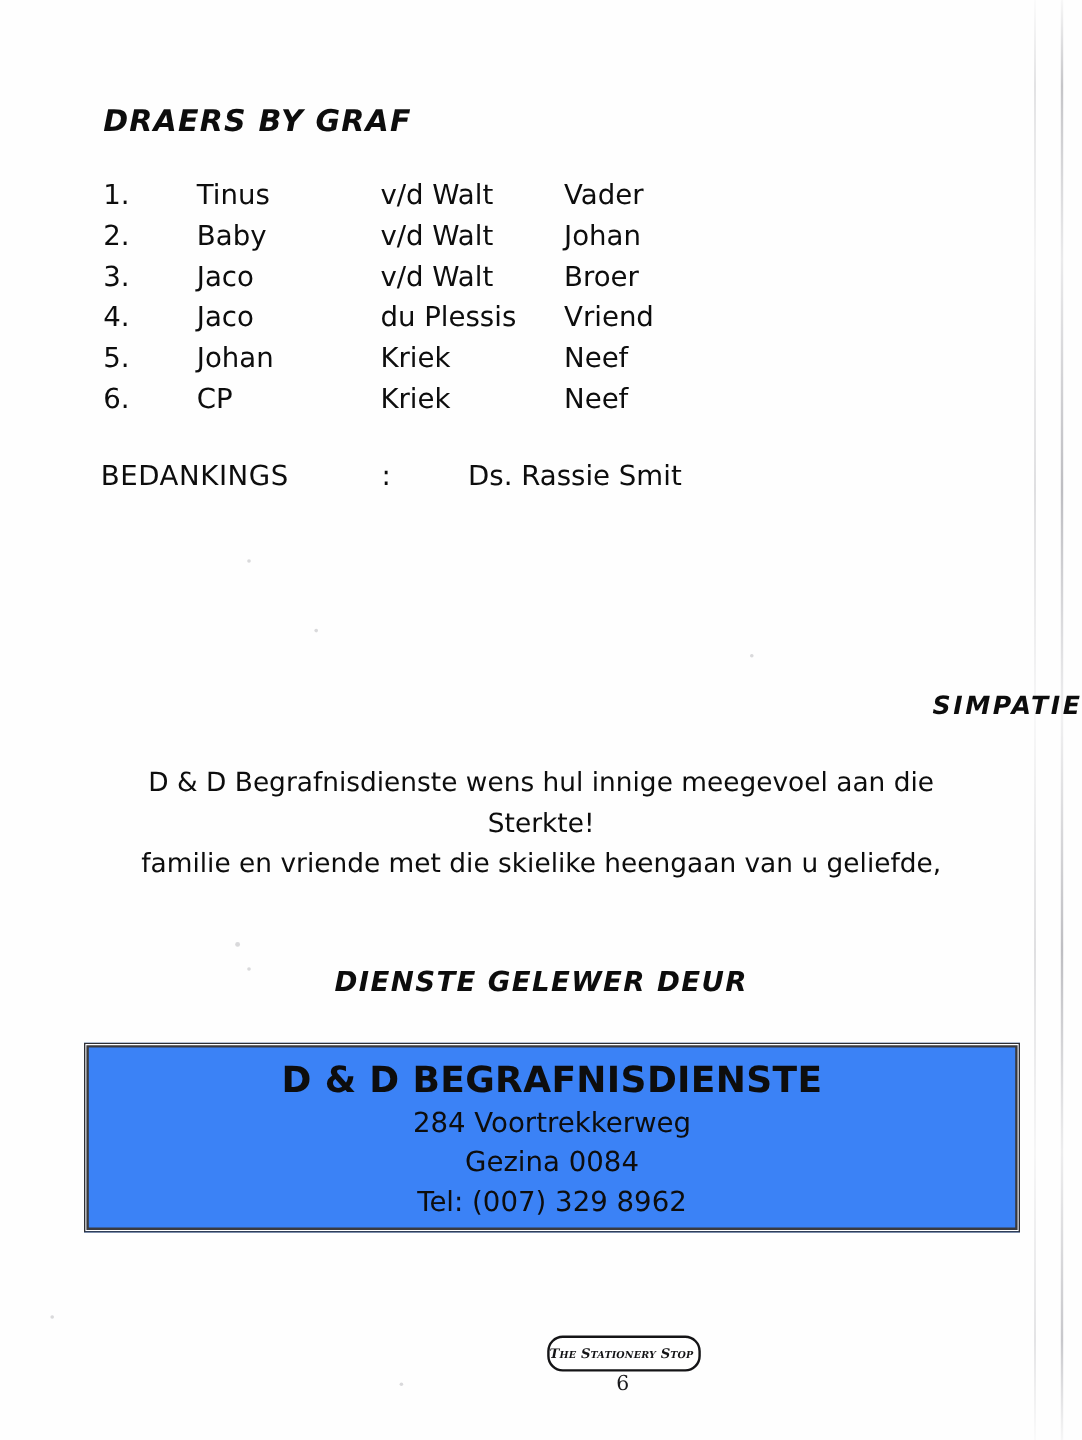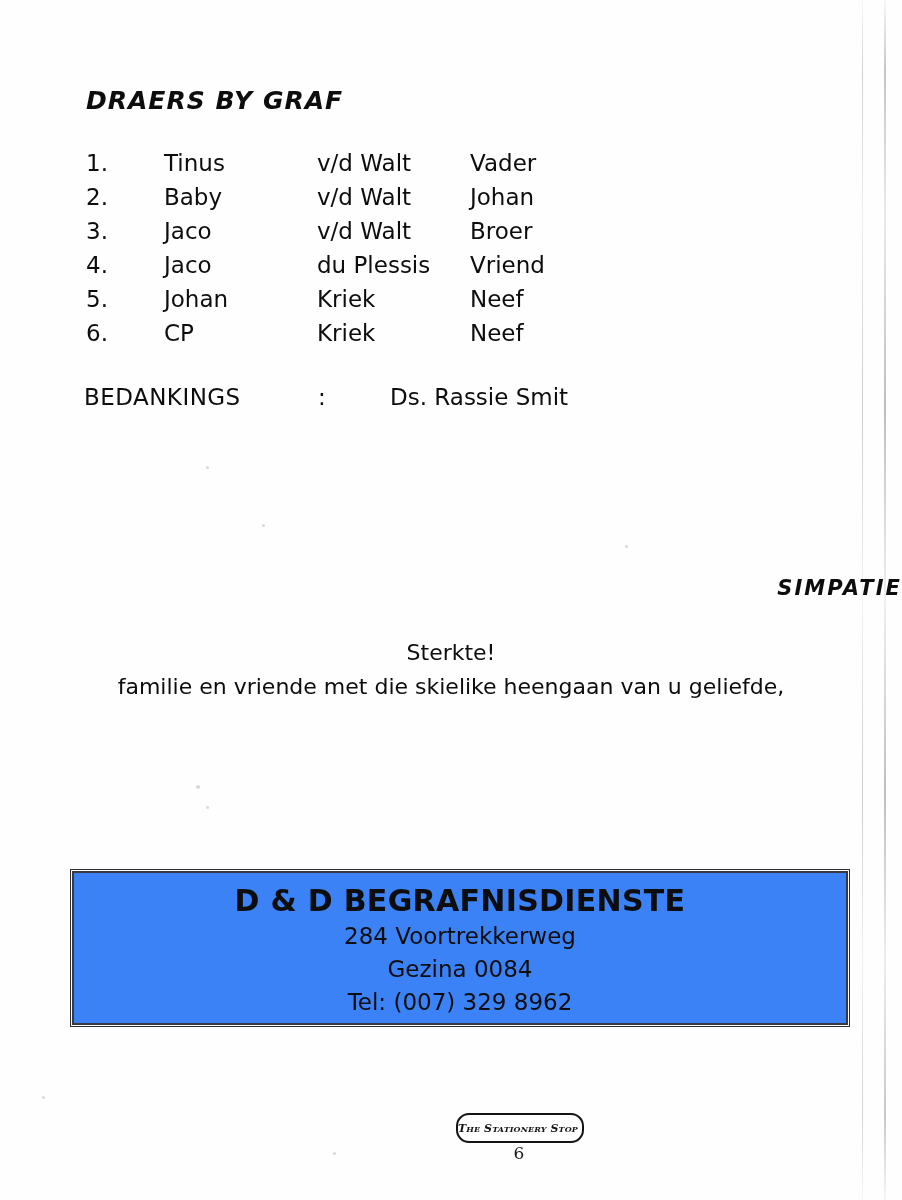--- a/index.html
+++ b/index.html
@@ -264,24 +264,26 @@
 
   <div id="bedankings-row">
     <span class="bd-label">BEDANKINGS</span>
     <span class="bd-colon">:</span>
     <span class="bd-value">Ds. Rassie Smit</span>
   </div>
 
   <div class="hd-italic" id="simpatie-heading">SIMPATIE</div>
 
   <div id="sympathy-body">
+    <span class="line">D &amp; D Begrafnisdienste wens hul innige meegevoel aan die</span>
     <span class="line">Sterkte!</span>
     <span class="line">familie en vriende met die skielike heengaan van u geliefde,</span>
   </div>
 
+  <div class="hd-italic" id="dienste-heading">DIENSTE GELEWER DEUR</div>
 
   <div id="provider-box">
     <div class="inner">
       <div class="provider-name">D &amp; D BEGRAFNISDIENSTE</div>
       <div class="provider-line">284 Voortrekkerweg</div>
       <div class="provider-line">Gezina  0084</div>
       <div class="provider-line">Tel: (007)  329 8962</div>
     </div>
   </div>
 

